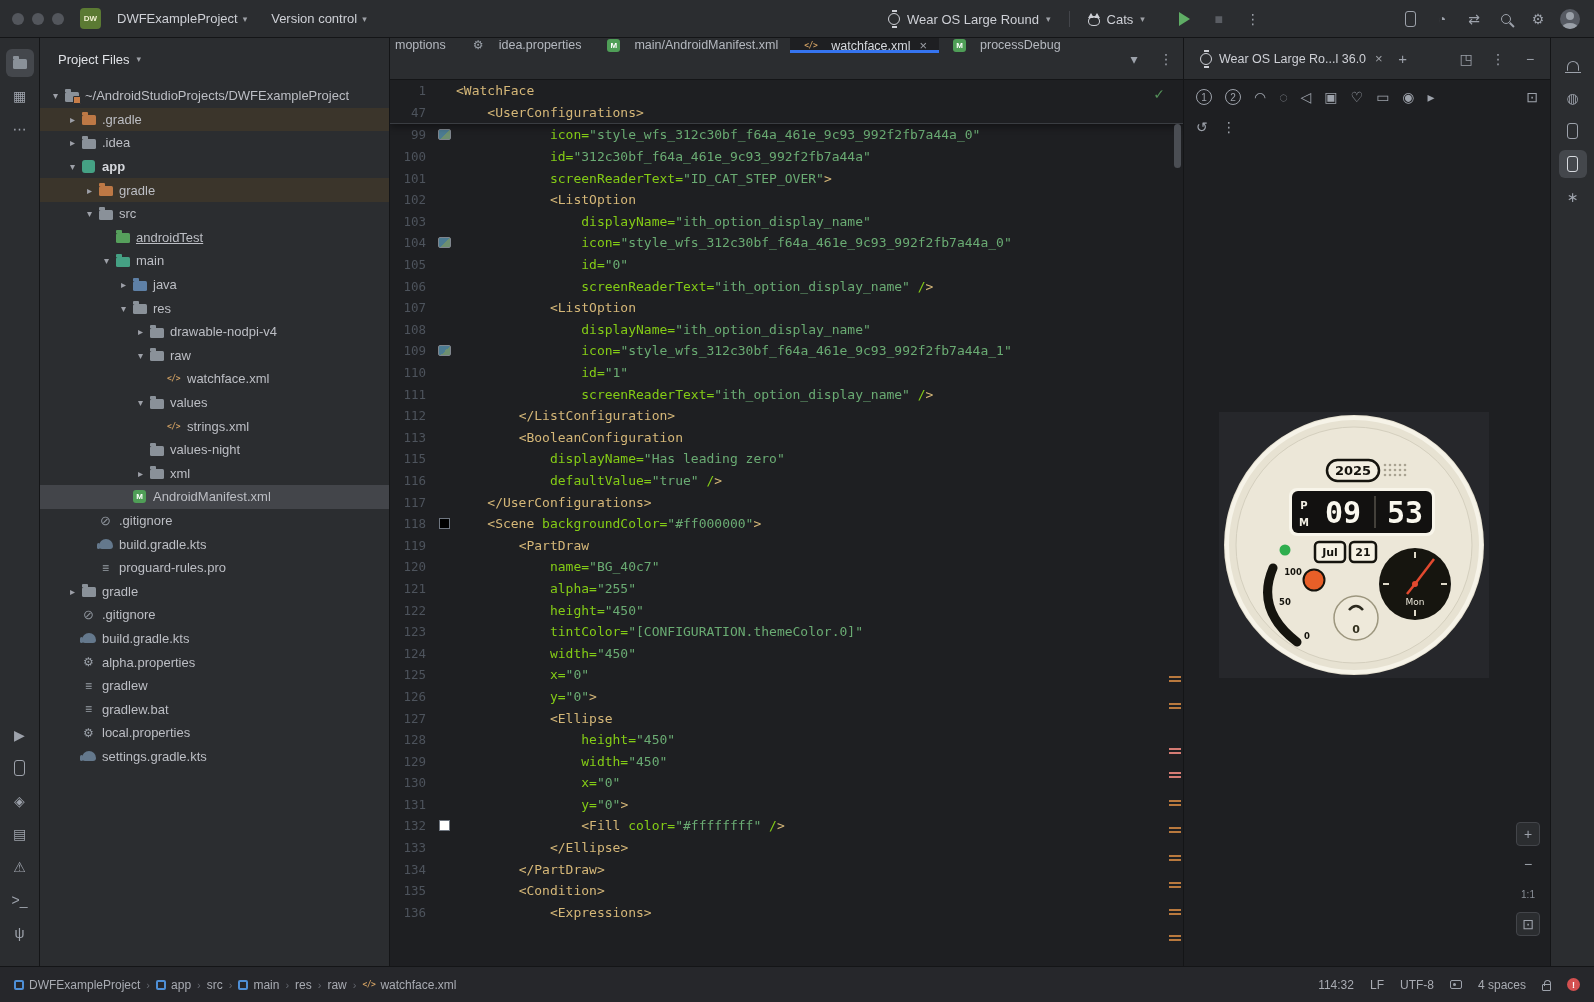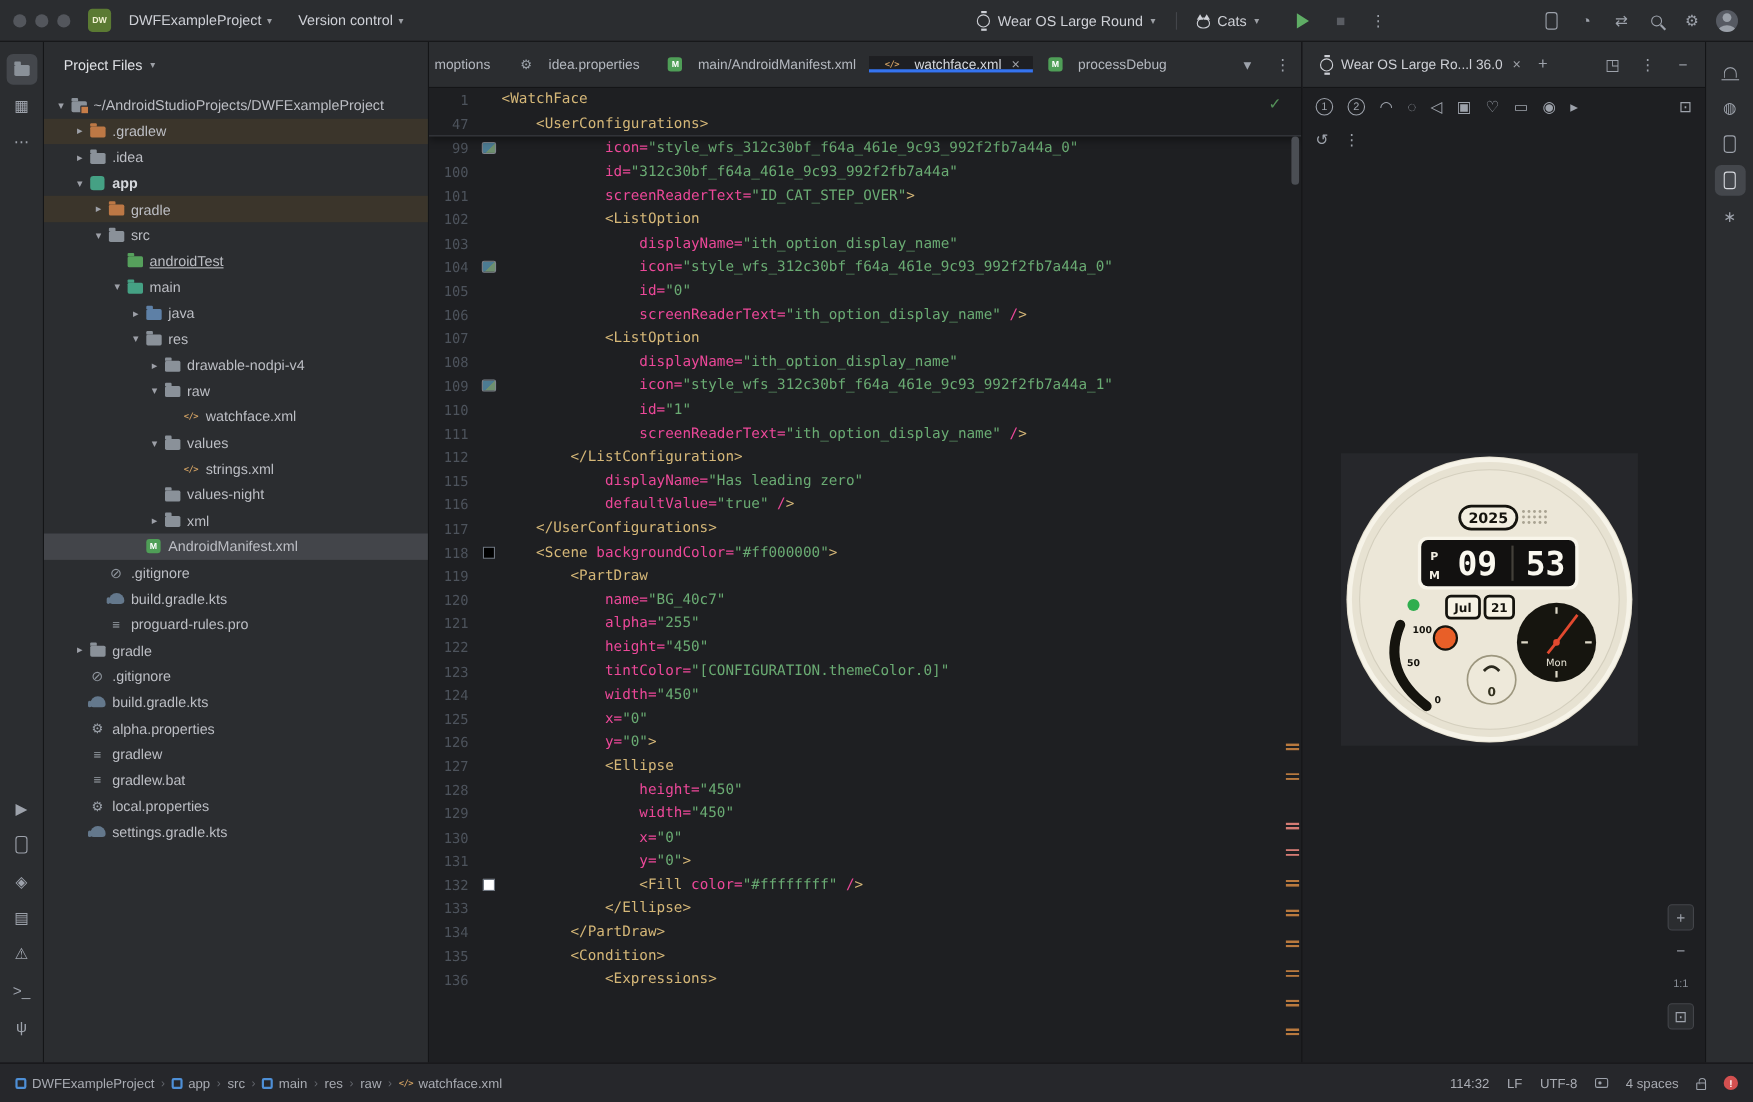--- a/index.html
+++ b/index.html
@@ -61,37 +61,37 @@
 .fxml{color:#cf9f62;font-family:"DejaVu Sans Mono",monospace;font-size:8px;font-weight:bold;letter-spacing:-0.5px}
 .fgit{color:#8f959d;font-size:13px}
 .fprops{color:#9aa0a8;font-size:12px}
 .ftxt{color:#9aa0a8;font-size:12px}
 .fgrad{width:14px;height:10px;background:#64788c;border-radius:7px 7px 3px 3px;position:relative;display:inline-block}
 .fgrad::after{content:"";position:absolute;left:-2px;bottom:0;width:3px;height:6px;background:#64788c;border-radius:2px}
 .tlabel{color:#bcbec4}
 .tlabel.b{font-weight:bold;color:#d5d7dc}
 
 .editor{position:absolute;left:390px;top:38px;width:793px;bottom:36px;background:#1e1f22}
-.tabsbar{height:42px;background:#2b2d30;border-bottom:1px solid #141517;display:flex;align-items:center;position:relative}
+.tabsbar{height:42px;background:#2b2d30;border-bottom:1px solid #141517;display:flex;align-items:flex-start;position:relative}
 .tab{display:flex;align-items:center;gap:7px;padding:0 12px;color:#b4b8bf;font-size:12.5px;white-space:nowrap}
 .tab.cut{padding-left:5px;overflow:hidden}
 .tab.truncate span.lbl{max-width:86px;overflow:hidden;text-overflow:clip;display:inline-block}
 .tab.active{background:#1e1f22;color:#d5d8dd;box-shadow:inset 0 -3px 0 #3574f0}
 .tclose{color:#9da0a6;font-size:13px;margin-left:2px}
 .tabctls{position:absolute;right:6px;top:0;height:42px;display:flex;align-items:center;gap:10px;color:#9da2ab}
 .tabctl{width:22px;height:22px;display:flex;align-items:center;justify-content:center}
 .codewrap{position:absolute;left:0;right:0;top:42px;bottom:0;overflow:hidden;font-family:"DejaVu Sans Mono",monospace;font-size:13px}
 .sticky{background:#1e1f22;border-bottom:1px solid #3a3d42;box-shadow:0 3px 7px rgba(0,0,0,.4);position:relative;z-index:2}
 .lines{position:relative;z-index:1}
 .cline{height:21.6px;display:flex;align-items:center;white-space:pre}
 .cline.caret{background:#26282e}
 .cline.caret .gut{color:#a1a6ad}
 .gut{width:42px;flex:none;text-align:right;color:#4d535c;font-size:12.5px;padding-right:6px}
 .gic{width:24px;flex:none;display:flex;align-items:center;justify-content:center}
-.pln{color:#ec4899}.tagc{color:#d5b778}.str{color:#6aab73}
+.pln{color:#84cc16}.tagc{color:#d5b778}.str{color:#6aab73}
 .wsel{background:#4d5154;border-radius:2px}
 .caretbar{display:inline-block;width:2px;height:15px;background:#cfd2d8;vertical-align:-2px}
 .gimg{width:13px;height:11px;border:1px solid #7f858d;border-radius:2px;background:linear-gradient(135deg,#4c7b92 55%,#6e8f6f 55%);display:inline-block}
 .gbulb{width:11px;height:11px;border-radius:50%;background:#d9a343;position:relative;display:inline-block}
 .gbulb::after{content:"";position:absolute;bottom:-2px;left:3px;width:5px;height:2px;background:#8a6a2a}
 .gswatch{width:11px;height:11px;border:1px solid #6f7680;display:inline-block}
 .stripecol{position:absolute;right:0;top:42px;bottom:0;width:15px;z-index:3}
 .emark{position:absolute;right:2px;width:12px;height:6px}
 .scrollthumb{position:absolute;right:2px;top:86px;width:7px;height:44px;border-radius:4px;background:#4b4e54;z-index:3}
 .inspectok{position:absolute;right:18px;top:48px;color:#549159;font-size:14px;z-index:4}
@@ -244,21 +244,21 @@
         <span class="fi">
           <span class="icf proj"></span>
         </span>
         <span class="tlabel">~/AndroidStudioProjects/DWFExampleProject</span>
       </div>
       <div class="trow excluded" style="padding-left: 25px;">
         <span class="chev">▸</span>
         <span class="fi">
           <span class="icf ex"></span>
         </span>
-        <span class="tlabel">.gradlew</span>
+        <span class="tlabel">.gradle</span>
       </div>
       <div class="trow" style="padding-left: 25px;">
         <span class="chev">▸</span>
         <span class="fi">
           <span class="icf"></span>
         </span>
         <span class="tlabel">.idea</span>
       </div>
       <div class="trow" style="padding-left: 25px;">
         <span class="chev">▾</span>
@@ -498,20 +498,21 @@
         <div class="cline"><span class="gut">103</span><span class="gic"></span><span class="ctext"><span class="pln">                displayName=</span><span class="str">"ith_option_display_name"</span></span></div>
         <div class="cline"><span class="gut">104</span><span class="gic"><span class="gimg"></span></span><span class="ctext"><span class="pln">                icon=</span><span class="str">"style_wfs_312c30bf_f64a_461e_9c93_992f2fb7a44a_0"</span></span></div>
         <div class="cline"><span class="gut">105</span><span class="gic"></span><span class="ctext"><span class="pln">                id=</span><span class="str">"0"</span></span></div>
         <div class="cline"><span class="gut">106</span><span class="gic"></span><span class="ctext"><span class="pln">                screenReaderText=</span><span class="str">"ith_option_display_name"</span><span class="pln"> /</span><span class="tagc">&gt;</span></span></div>
         <div class="cline"><span class="gut">107</span><span class="gic"></span><span class="ctext"><span class="pln">            </span><span class="tagc">&lt;ListOption</span></span></div>
         <div class="cline"><span class="gut">108</span><span class="gic"></span><span class="ctext"><span class="pln">                displayName=</span><span class="str">"ith_option_display_name"</span></span></div>
         <div class="cline"><span class="gut">109</span><span class="gic"><span class="gimg"></span></span><span class="ctext"><span class="pln">                icon=</span><span class="str">"style_wfs_312c30bf_f64a_461e_9c93_992f2fb7a44a_1"</span></span></div>
         <div class="cline"><span class="gut">110</span><span class="gic"></span><span class="ctext"><span class="pln">                id=</span><span class="str">"1"</span></span></div>
         <div class="cline"><span class="gut">111</span><span class="gic"></span><span class="ctext"><span class="pln">                screenReaderText=</span><span class="str">"ith_option_display_name"</span><span class="pln"> /</span><span class="tagc">&gt;</span></span></div>
         <div class="cline"><span class="gut">112</span><span class="gic"></span><span class="ctext"><span class="pln">        </span><span class="tagc">&lt;/ListConfiguration</span><span class="tagc">&gt;</span></span></div>
+        <div class="cline"><span class="gut">113</span><span class="gic"></span><span class="ctext"><span class="pln">        </span><span class="tagc">&lt;BooleanConfiguration</span></span></div>
         <div class="cline"><span class="gut">115</span><span class="gic"></span><span class="ctext"><span class="pln">            displayName=</span><span class="str">"Has leading zero"</span></span></div>
         <div class="cline"><span class="gut">116</span><span class="gic"></span><span class="ctext"><span class="pln">            defaultValue=</span><span class="str">"true"</span><span class="pln"> /</span><span class="tagc">&gt;</span></span></div>
         <div class="cline"><span class="gut">117</span><span class="gic"></span><span class="ctext"><span class="pln">    </span><span class="tagc">&lt;/UserConfigurations</span><span class="tagc">&gt;</span></span></div>
         <div class="cline"><span class="gut">118</span><span class="gic"><span class="gswatch" style="background: rgb(0, 0, 0);"></span></span><span class="ctext"><span class="pln">    </span><span class="tagc">&lt;Scene</span><span class="pln"> backgroundColor=</span><span class="str">"#ff000000"</span><span class="tagc">&gt;</span></span></div>
         <div class="cline"><span class="gut">119</span><span class="gic"></span><span class="ctext"><span class="pln">        </span><span class="tagc">&lt;PartDraw</span></span></div>
         <div class="cline"><span class="gut">120</span><span class="gic"></span><span class="ctext"><span class="pln">            name=</span><span class="str">"BG_40c7"</span></span></div>
         <div class="cline"><span class="gut">121</span><span class="gic"></span><span class="ctext"><span class="pln">            alpha=</span><span class="str">"255"</span></span></div>
         <div class="cline"><span class="gut">122</span><span class="gic"></span><span class="ctext"><span class="pln">            height=</span><span class="str">"450"</span></span></div>
         <div class="cline"><span class="gut">123</span><span class="gic"></span><span class="ctext"><span class="pln">            tintColor=</span><span class="str">"[CONFIGURATION.themeColor.0]"</span></span></div>
         <div class="cline"><span class="gut">124</span><span class="gic"></span><span class="ctext"><span class="pln">            width=</span><span class="str">"450"</span></span></div>

